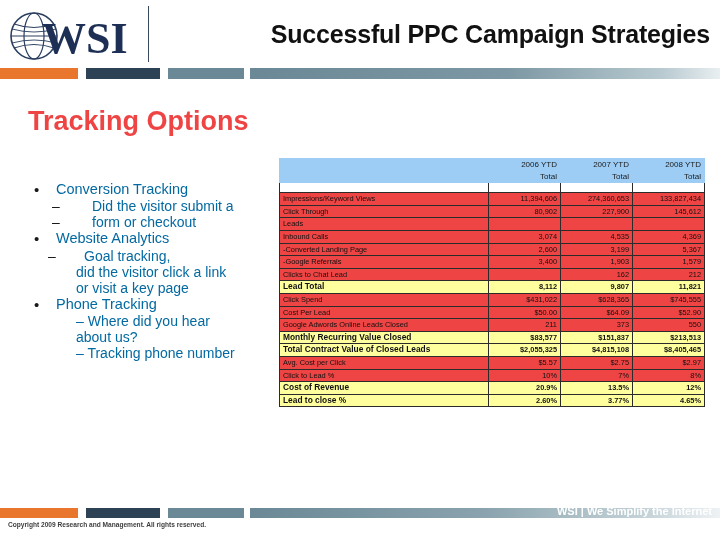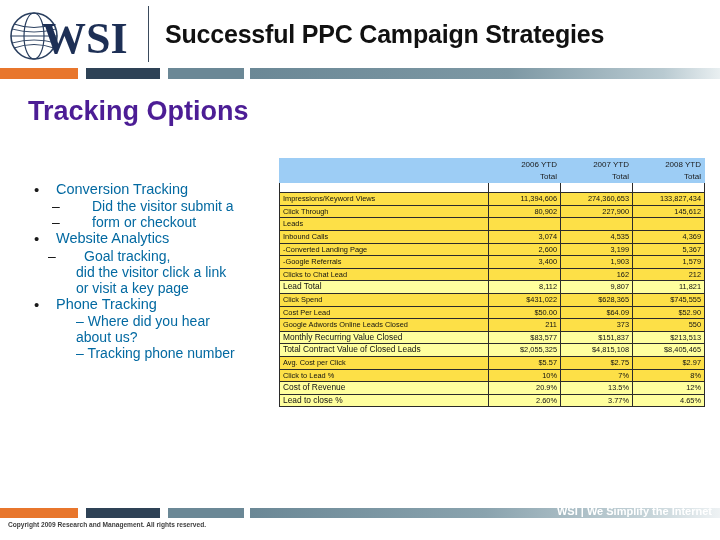--- a/index.html
+++ b/index.html
@@ -38,21 +38,21 @@
     top: 6px;
     width: 1px;
     height: 56px;
     background: #3a4a5c;
   }
   .deck-title {
     position: absolute;
     left: 165px;
     top: 20px;
     width: 545px;
-    text-align: left;
+    text-align: right;
     font-family: "Liberation Sans", sans-serif;
     font-size: 25px;
     font-weight: 600;
     color: #111111;
     letter-spacing: -0.2px;
     white-space: nowrap;
   }
 
   
   .rule-bar {
@@ -70,24 +70,24 @@
   .seg-orange { left: 0px;   width: 78px;  background: #e8762c; }
   .seg-navy   { left: 86px;  width: 74px;  background: #2e4256; }
   .seg-steel  { left: 168px; width: 76px;  background: #6b8896; }
   .seg-long   { left: 250px; width: 470px;
                 background: linear-gradient(to right, #6b8896 0%, #7d98a4 55%, #b9cad1 88%, #e9eff1 100%); }
 
   
   .section-title {
     position: absolute;
     left: 28px;
-    top: 96px;
+    top: 106px;
     font-size: 27px;
     font-weight: 600;
-    color: #4c1d95;
+    color: #ef4444;
     white-space: nowrap;
   }
 
   
   .bullets {
     position: absolute;
     left: 26px;
     top: 182px;
     width: 252px;
   }
@@ -165,23 +165,23 @@
   }
   .hdr-cell.sep { border-left: 0.8px solid #6f6f6f !important; }
   tr.spacer td {
     background: #ffffff;
     height: 9px;
     border-left: 0.8px solid #2b2b2b;
     border-right: 0.8px solid #2b2b2b;
     border-top: none;
     border-bottom: 0.8px solid #2b2b2b;
   }
-  tr.yellow td { background: #ffff9e; font-weight: normal; }
+  tr.yellow td { background: #ffff9e; font-weight: bold; }
   tr.yellow td.lbl { font-size: 8.4px; }
-  tr.plain td { background: #fde047; }
+  tr.plain td { background: #ef4444; }
   td.indent1 { padding-left: 8px; }
 
   
   .footer-bar {
     position: absolute;
     left: 0;
     top: 508px;
     width: 720px;
     height: 10px;
   }

